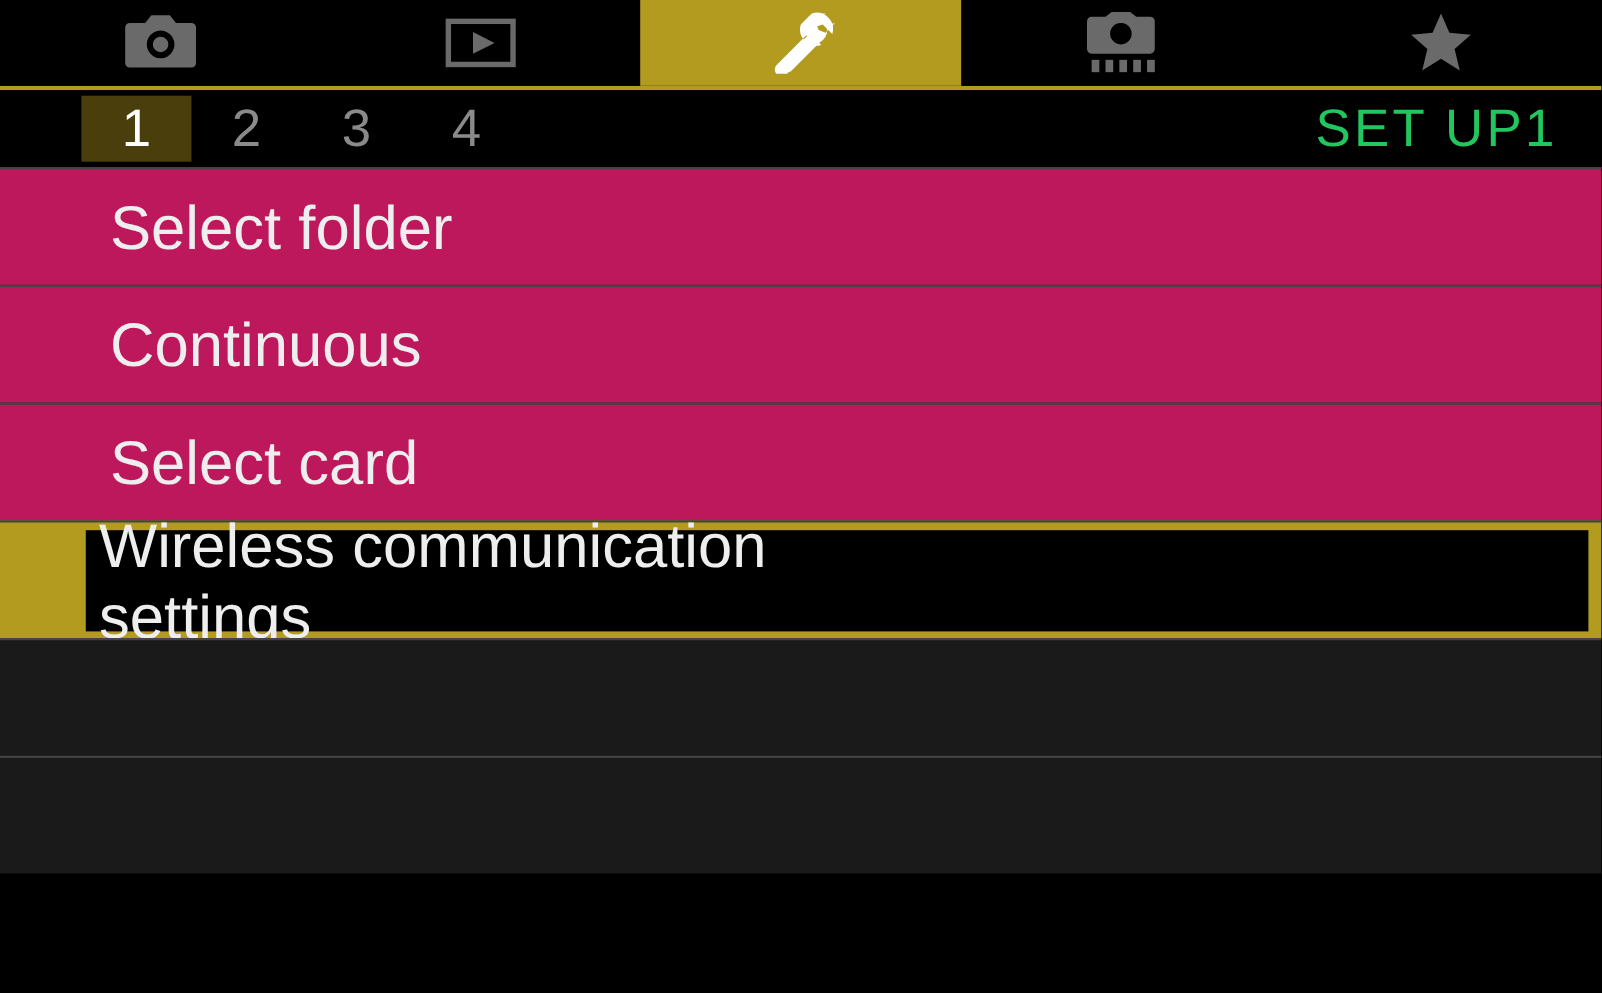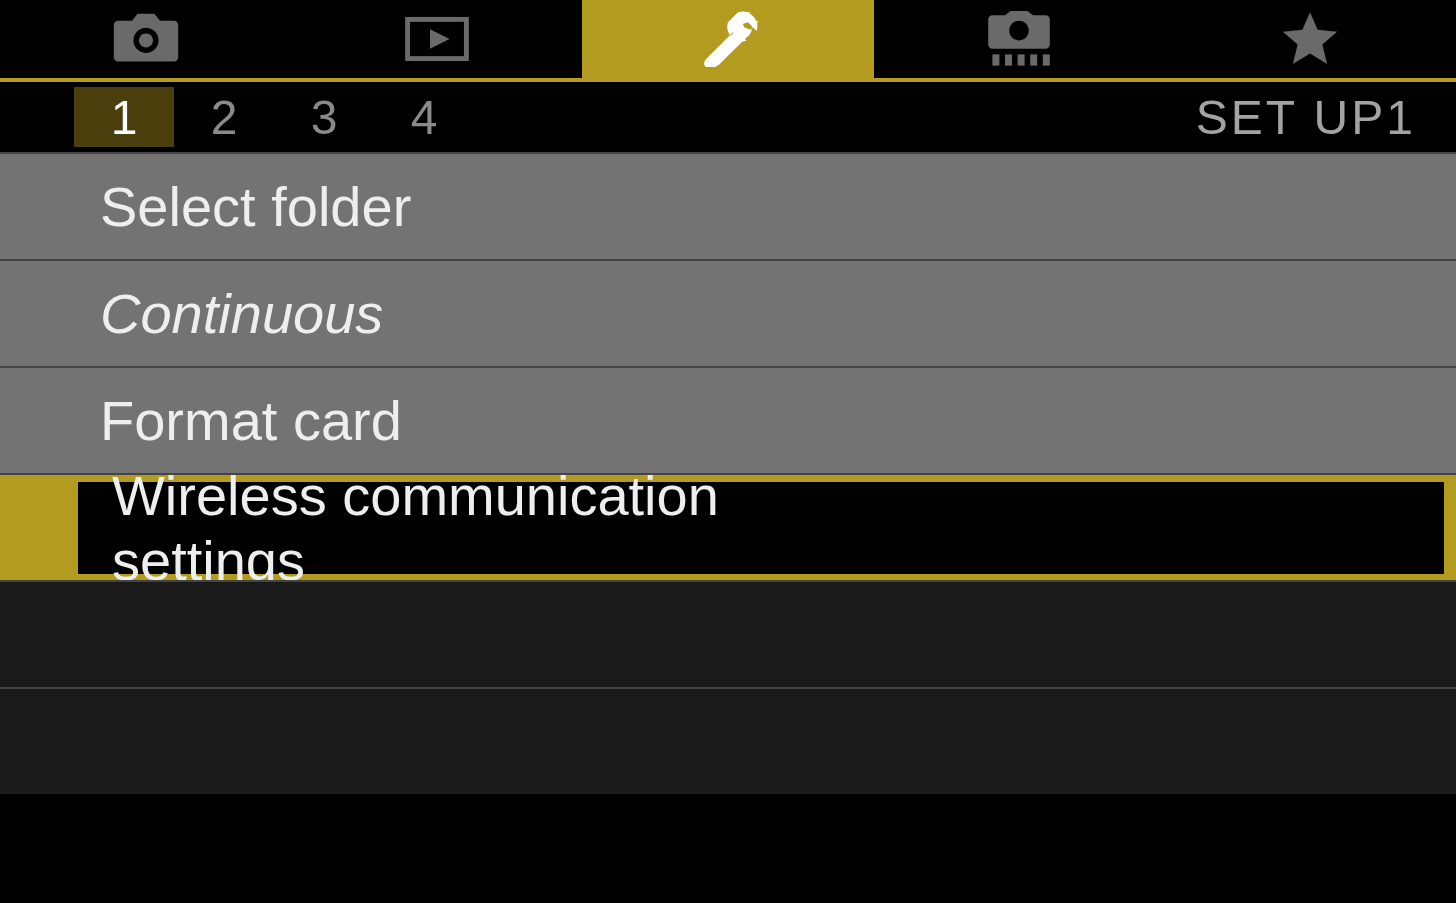--- a/index.html
+++ b/index.html
@@ -50,56 +50,55 @@
       color: #8a8a8a;
       font-weight: 400;
     }
     .page-tab.active {
       background: #4a3f0c;
       color: #fff;
     }
     .page-title {
       margin-left: auto;
       font-size: 48px;
-      color: #a3a3a3;
+      color: #22c55e;
       letter-spacing: 3px;
     }
     .menu {
       display: flex;
       flex-direction: column;
     }
     .menu-row {
       display: flex;
       align-items: center;
       height: 107px;
       border-top: 2px solid #444;
-      background: #737373;
+      background: #be185d;
       padding-left: 100px;
       font-size: 56px;
       color: #eee;
     }
     .menu-row .label { flex: 0 0 700px; }
     .menu-row .value {
       display: flex;
       align-items: center;
       gap: 8px;
-      font-style: italic;
     }
     .menu-row.selected {
       background: #b29b1e;
       padding: 0;
     }
     .menu-row.selected .inner {
       background: #000;
       margin: 0 12px 0 78px;
       flex: 1;
       height: 92px;
       display: flex;
       align-items: center;
-      padding-left: 34px;
+      padding-left: 12px;
     }
     .menu-row.empty {
       background: #1a1a1a;
     }
     .value svg.icon-sm {
       width: 56px;
       height: 48px;
       fill: #fff;
     }
   </style>
@@ -157,21 +156,21 @@
     <span class="label">Select folder</span>
     <span class="value"></span>
   </div>
 
   <div class="menu-row">
     <span class="value">Continuous</span>
   </div>
 
 
   <div class="menu-row">
-    <span class="label">Format card</span>
+    <span class="label">Select card</span>
     <span class="value"></span>
   </div>
 
   <div class="menu-row selected">
     <div class="inner">
       <span class="label">Wireless communication settings</span>
     </div>
   </div>
 
   <div class="menu-row empty"></div>

